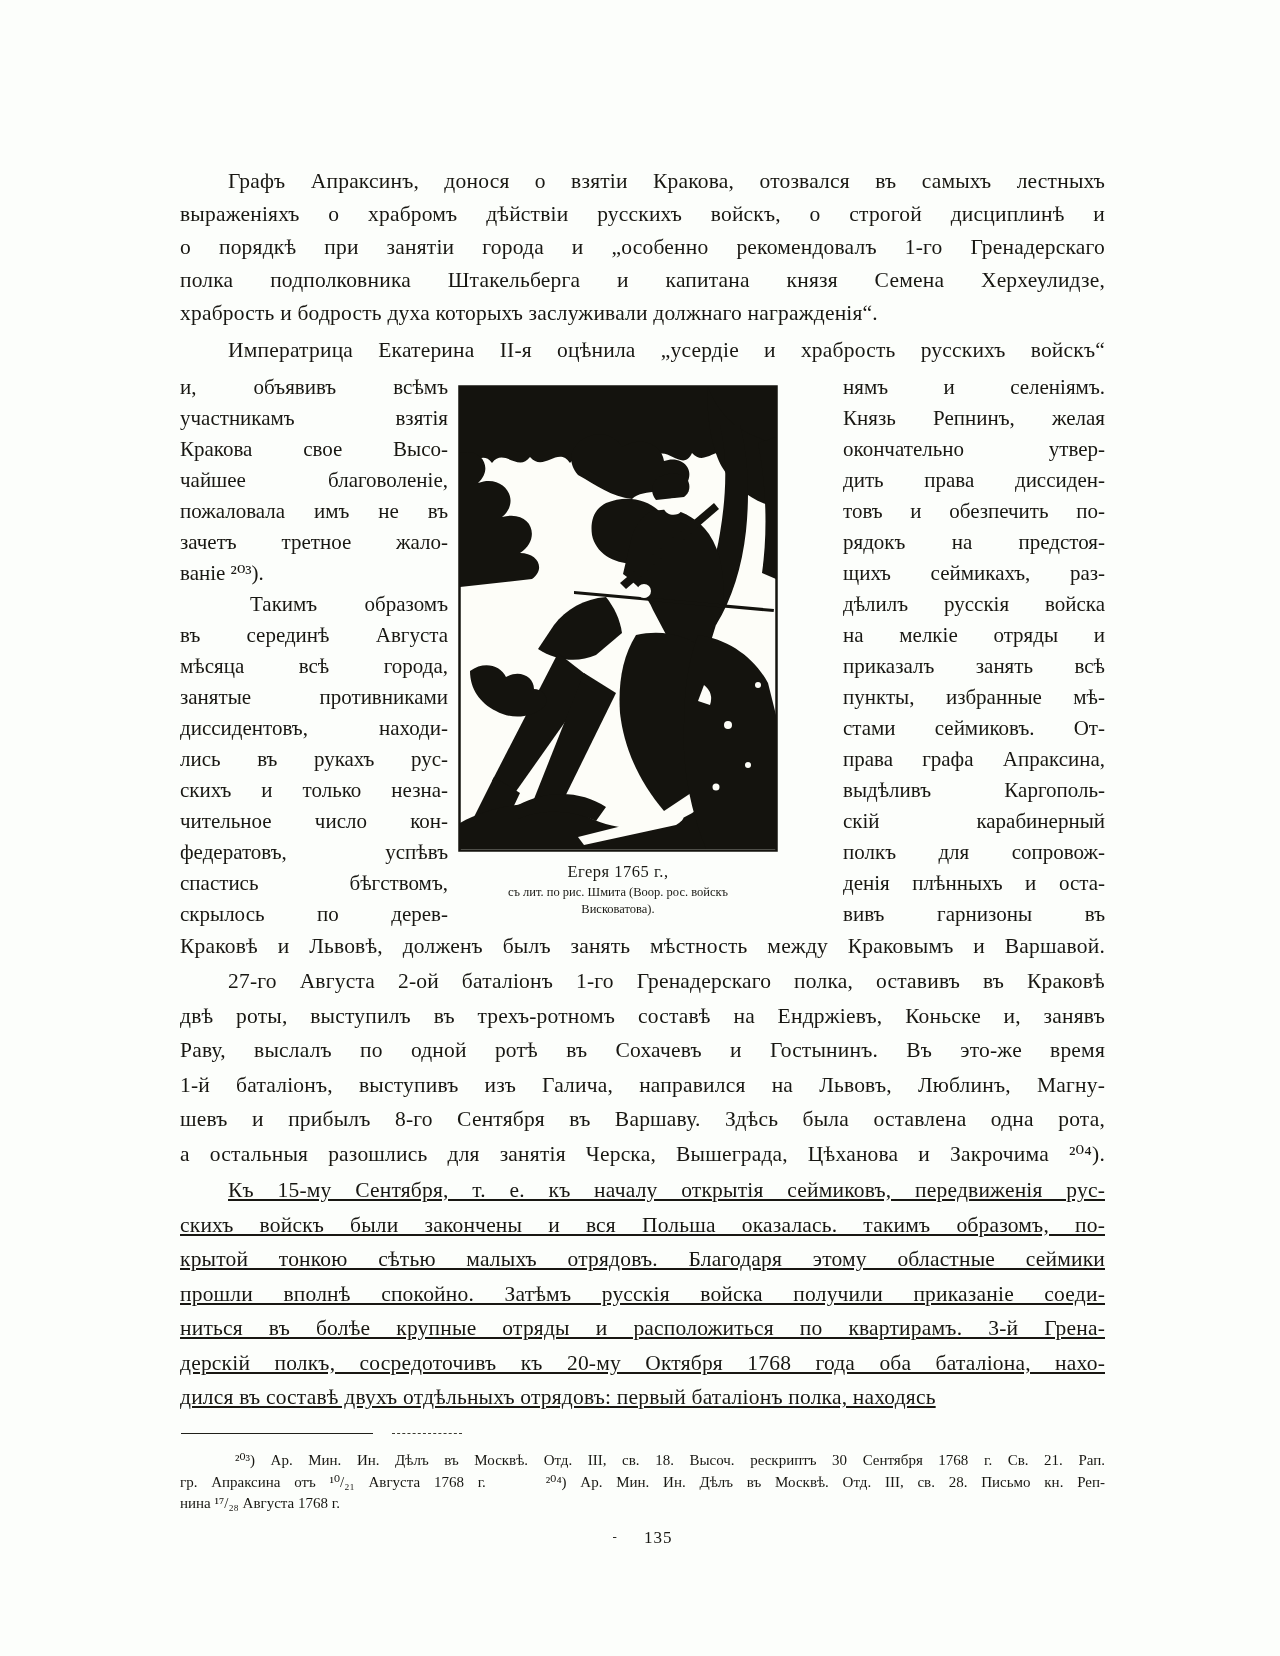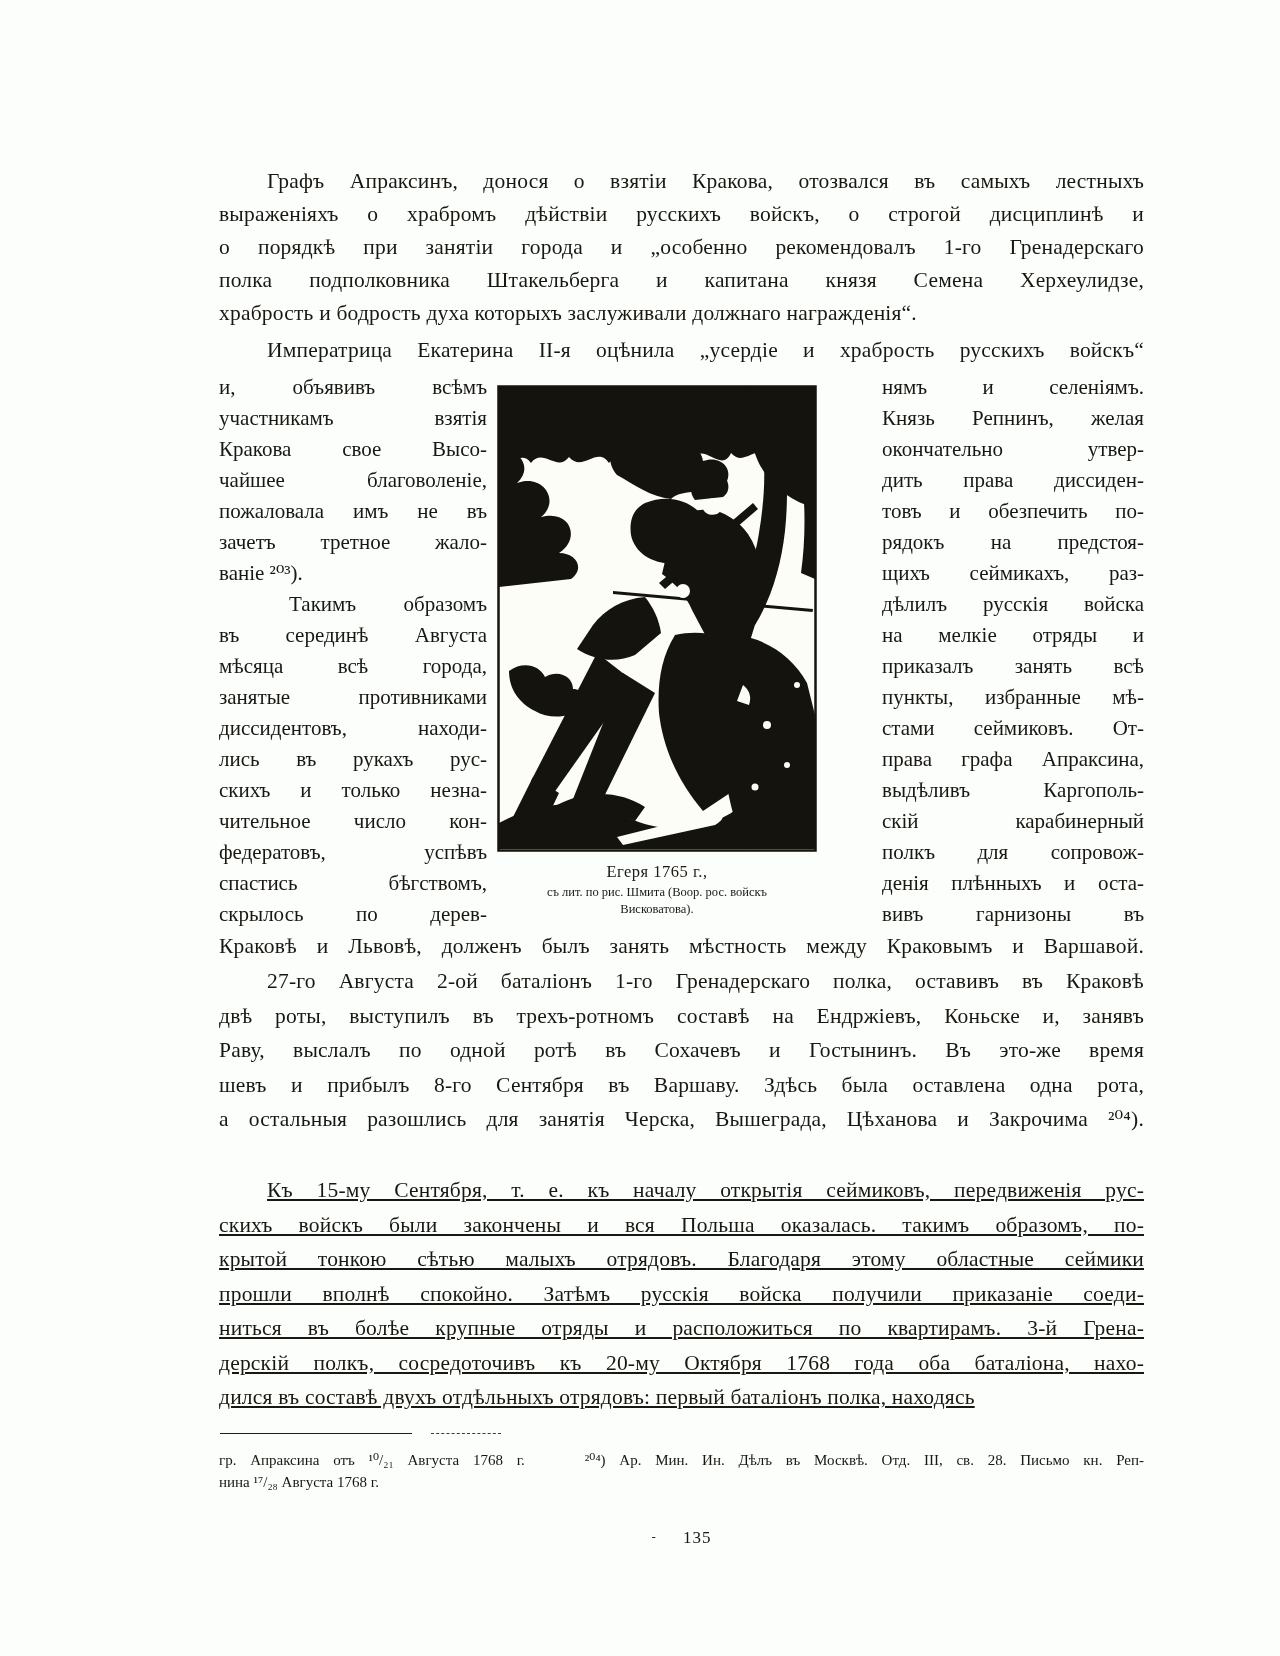--- a/index.html
+++ b/index.html
@@ -5,21 +5,21 @@
   html,body{margin:0;padding:0;background:#f4f6f1;}
   .page{
     position:relative;
     width:1280px;height:1656px;
     margin:0 auto;
     background:#fcfefb;
     color:#181712;
     font-family:"Liberation Serif","DejaVu Serif",serif;
     overflow:hidden;
   }
-  .block{position:absolute;margin-left:39px;}
+  .block{position:absolute;}
   .body-text{font-size:21.5px;letter-spacing:.2px;}
   .tline{text-align:justify;text-align-last:justify;white-space:normal;}
   .tline.nj{text-align-last:left;}
   .tline.ind{text-indent:var(--ind,48px);}
   .col-text{font-size:21px;}
   .col-text .tline{line-height:31px;height:31px;overflow:visible;}
   .col-text .tline.ind{--ind:70px;}
   .p1 .tline{line-height:33px;}
   .p34 .tline{line-height:34.5px;}
   .single-line .tline{line-height:30px;}
@@ -144,38 +144,40 @@
   </div>
 
   <div class="block body-text single-line" style="left:180px;top:931px;width:925px;line-height:30px;">
       <div class="tline">Краковѣ и Львовѣ, долженъ былъ занять мѣстность между Краковымъ и Варшавой.</div>
     </div>
 
   <div class="block body-text p34" style="left:180px;top:964px;width:925px;">
       <div class="tline ind">27-го Августа 2-ой баталіонъ 1-го Гренадерскаго полка, оставивъ въ Краковѣ</div>
       <div class="tline">двѣ роты, выступилъ въ трехъ-ротномъ составѣ на Ендржіевъ, Коньске и, занявъ</div>
       <div class="tline">Раву, выслалъ по одной ротѣ въ Сохачевъ и Гостынинъ. Въ это-же время</div>
+      <div class="tline">1-й баталіонъ, выступивъ изъ Галича, направился на Львовъ, Люблинъ, Магну-</div>
       <div class="tline">шевъ и прибылъ 8-го Сентября въ Варшаву. Здѣсь была оставлена одна рота,</div>
       <div class="tline">а остальныя разошлись для занятія Черска, Вышеграда, Цѣханова и Закрочима ²⁰⁴).</div>
     </div>
 
   <div class="block body-text p34" style="left:180px;top:1173px;width:925px;text-decoration:underline;">
       <div class="tline ind">Къ 15-му Сентября, т. е. къ началу открытія сеймиковъ, передвиженія рус-</div>
       <div class="tline">скихъ войскъ были закончены и вся Польша оказалась. такимъ образомъ, по-</div>
       <div class="tline">крытой тонкою сѣтью малыхъ отрядовъ. Благодаря этому областные сеймики</div>
       <div class="tline">прошли вполнѣ спокойно. Затѣмъ русскія войска получили приказаніе соеди-</div>
       <div class="tline">ниться въ болѣе крупные отряды и расположиться по квартирамъ. 3-й Грена-</div>
       <div class="tline">дерскій полкъ, сосредоточивъ къ 20-му Октября 1768 года оба баталіона, нахо-</div>
       <div class="tline nj">дился въ составѣ двухъ отдѣльныхъ отрядовъ: первый баталіонъ полка, находясь</div>
     </div>
 
   <div class="block rule" style="left:181px;top:1433px;"></div>
   <div class="block rule2" style="left:392px;top:1433px;"></div>
 
   <div class="block footnotes" style="left:180px;top:1450px;width:925px;">
+      <div class="tline ind">²⁰³) Ар. Мин. Ин. Дѣлъ въ Москвѣ. Отд. III, св. 18. Высоч. рескриптъ 30 Сентября 1768 г. Св. 21. Рап.</div>
       <div class="tline">гр. Апраксина отъ ¹⁰/₂₁ Августа 1768 г.    ²⁰⁴) Ар. Мин. Ин. Дѣлъ въ Москвѣ. Отд. III, св. 28. Письмо кн. Реп-</div>
       <div class="tline nj">нина ¹⁷/₂₈ Августа 1768 г.</div>
     </div>
 
   <div class="block pageno" style="left:180px;top:1528px;width:925px;">
     <span class="dash">-</span><span>135</span>
   </div>
 
 </div>
 

